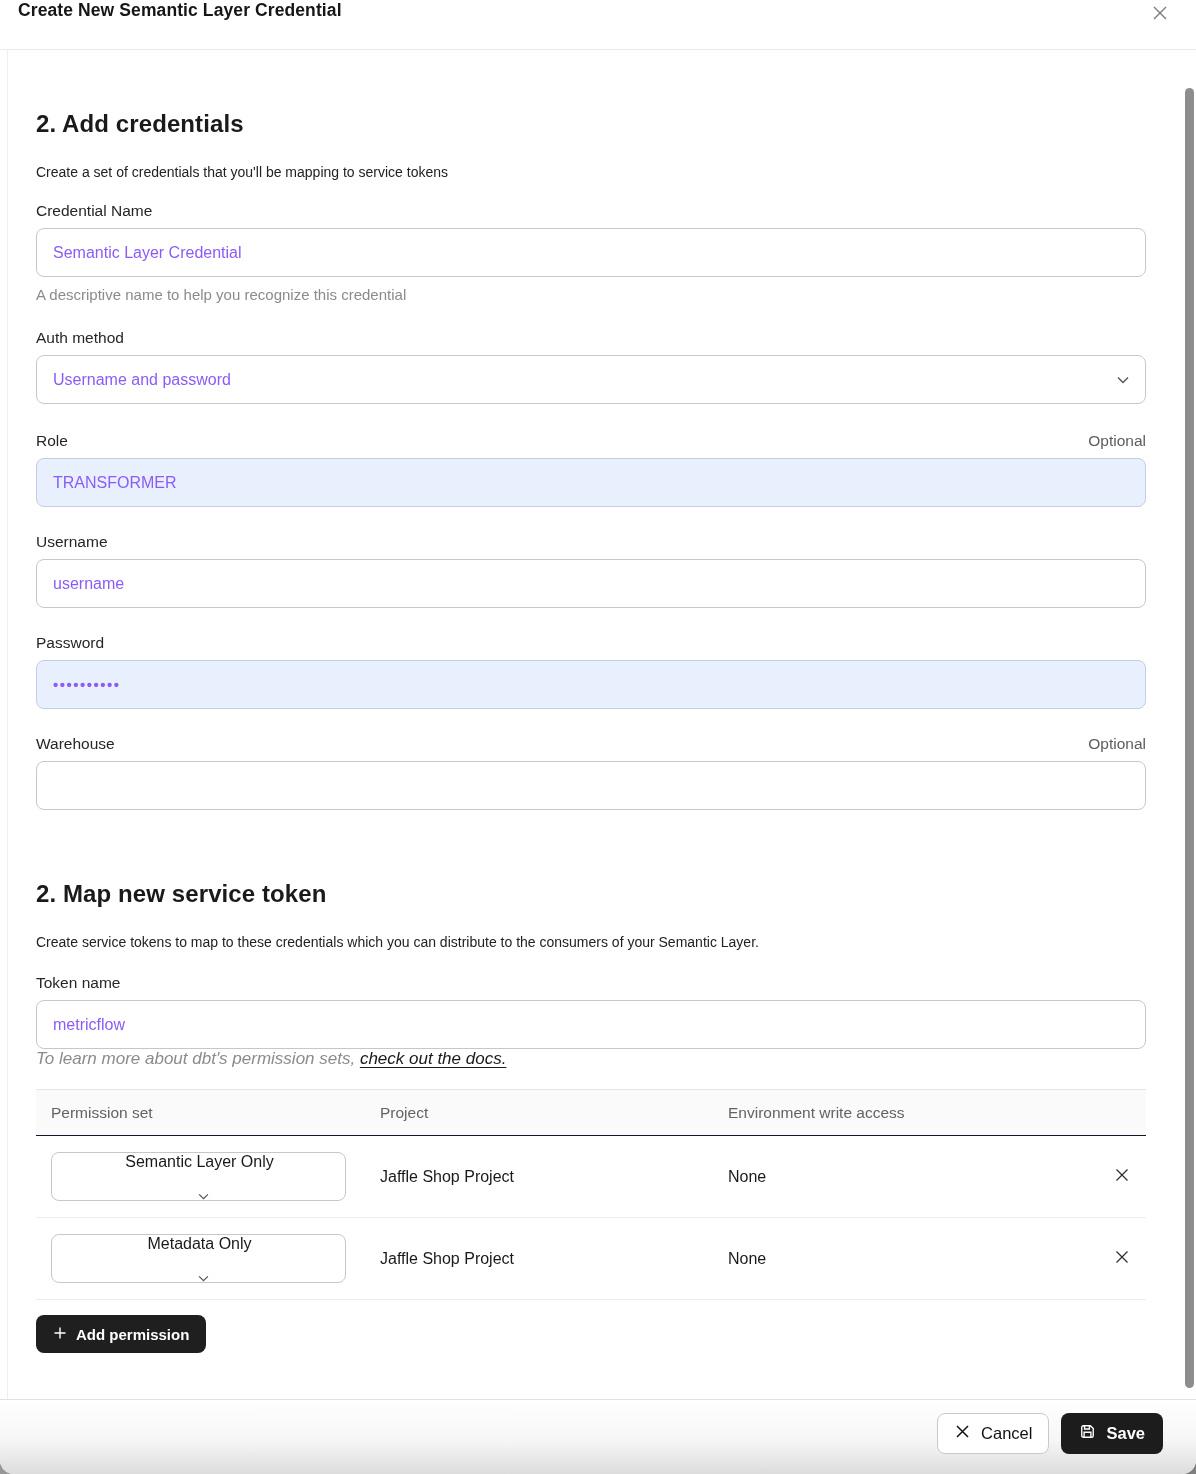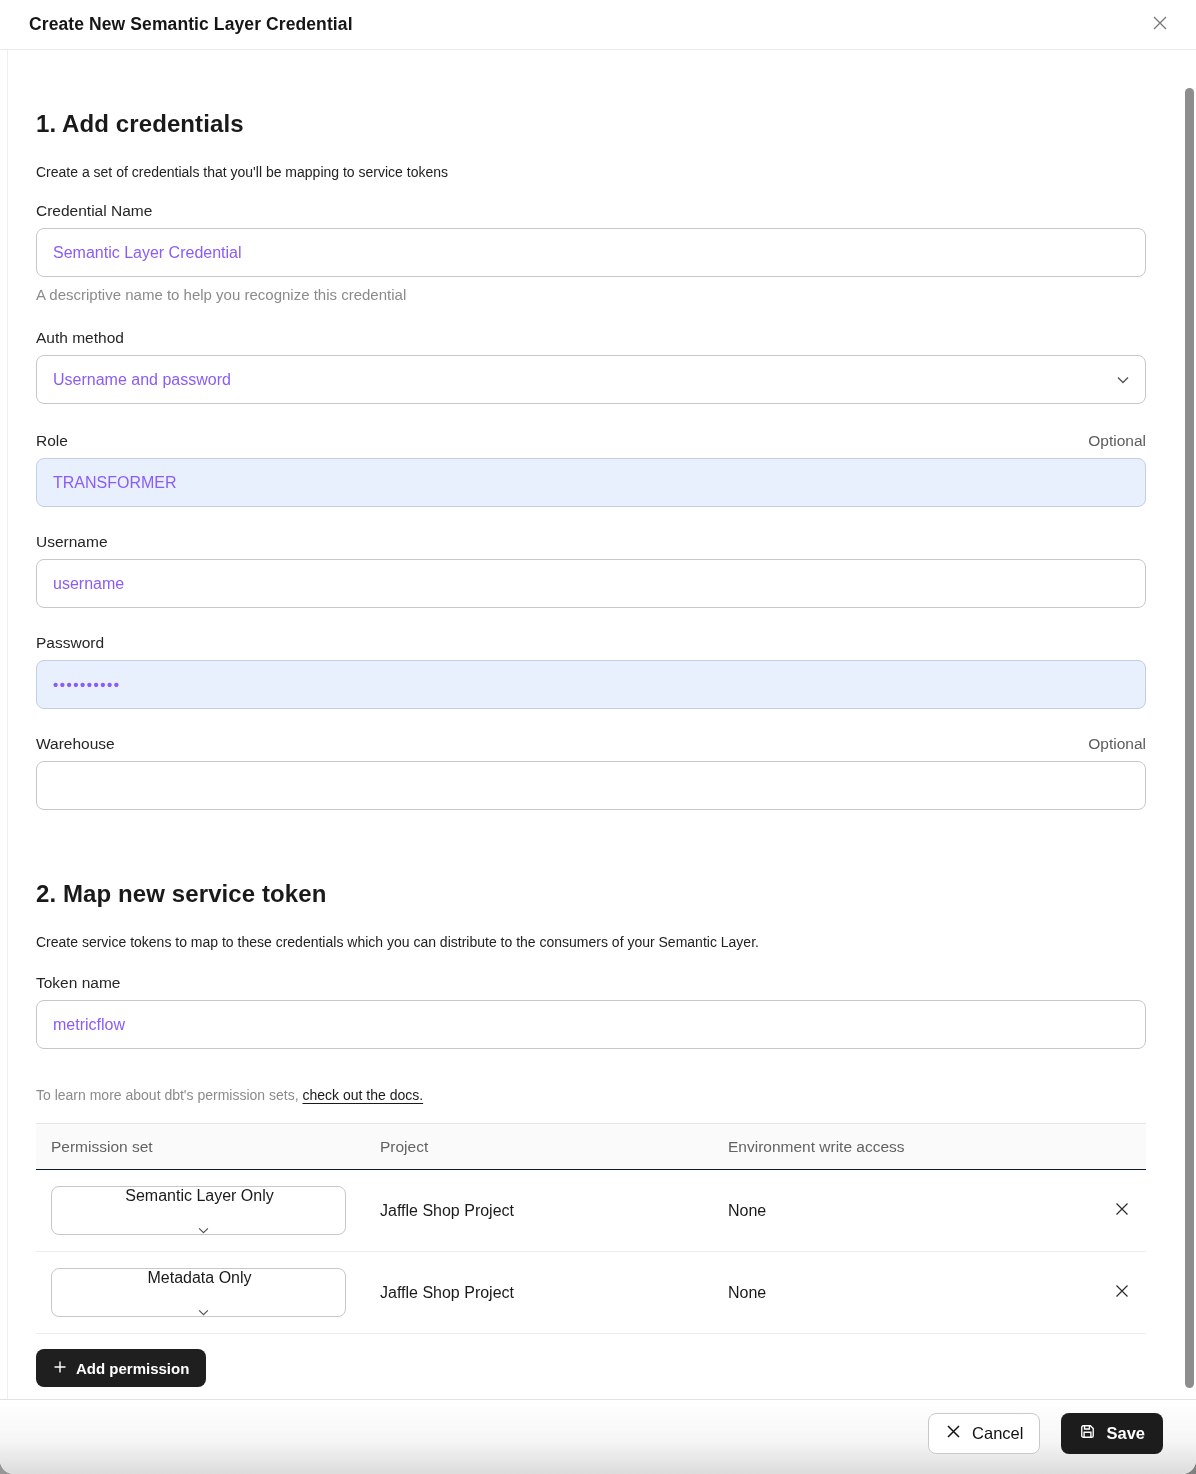--- a/index.html
+++ b/index.html
@@ -12,22 +12,22 @@
     width: 1196px; height: 1474px;
     background: #ffffff;
     border-radius: 0 0 14px 14px;
     display: flex; flex-direction: column;
     overflow: hidden;
     position: relative;
   }
   
   .modal-header {
     height: 50px; flex: 0 0 50px;
-    display: flex; align-items: center; justify-content: space-between;
-    padding: 0 22px 0 29px;
+    display: flex; justify-content: space-between;
+    padding: 0 22px 0 18px;
     border-bottom: 1px solid #e9e9e9;
     background: #fff;
   }
   .modal-title { font-size: 17.5px; font-weight: 700; color: #161616; letter-spacing: .1px; }
   .close-btn {
     width: 28px; height: 28px; border: none; background: transparent;
     display: flex; align-items: center; justify-content: center; cursor: pointer;
   }
   
   .modal-body {
@@ -54,21 +54,21 @@
   }
   .text-input.autofill { background: #e8f0fe; border-color: #c3cde4; }
   .text-input.password { letter-spacing: 1.5px; font-size: 15px; font-weight: 700; }
   .helper-text { font-size: 15px; color: #8b8b8b; margin-top: 9px; }
   .select-box {
     display: flex; align-items: center; justify-content: space-between;
     cursor: pointer; user-select: none;
   }
   .chev { flex: 0 0 auto; margin-left: 8px; display: flex; align-items: center; }
   
-  .docs-line { margin-top: 38px; font-size: 14px; color: #8b8b8b; }
+  .docs-line { font-size: 17px; color: #8b8b8b; font-style: italic; }
   .docs-link { color: #1a1a1a; font-weight: 500; text-decoration: underline; text-underline-offset: 3px; cursor: pointer; }
   
   .perm-table { margin-top: 20px; border-top: 1px solid #e6e6e6; }
   .perm-head {
     display: grid; grid-template-columns: 329px 348px 1fr 48px;
     align-items: center; height: 46px; padding-left: 15px;
     background: #fafafa; border-bottom: 1px solid #0f172a;
   }
   .perm-head .col-label { font-size: 15.5px; color: #636363; }
   .perm-row {
@@ -95,21 +95,21 @@
     display: inline-flex; align-items: center; gap: 9px;
     padding: 2px 17px; font-size: 15px; font-weight: 600; cursor: pointer;
     font-family: "Liberation Sans", "DejaVu Sans", sans-serif;
   }
   
   .modal-footer {
     flex: 0 0 75px; height: 75px;
     border-top: 1px solid #e2e2e2;
     background: linear-gradient(180deg, #ffffff 0%, #f6f6f6 55%, #dcdcdc 100%);
     display: flex; align-items: center; justify-content: flex-end;
-    gap: 21px; padding: 0 33px 8px 0;
+    gap: 12px; padding: 0 33px 8px 0;
   }
   .cancel-btn {
     height: 41px; background: #fff; border: 1px solid #c9c9c9; border-radius: 8px;
     display: inline-flex; align-items: center; gap: 10px; padding: 0 16px;
     font-size: 16.5px; font-weight: 500; color: #121212; cursor: pointer;
     font-family: "Liberation Sans", "DejaVu Sans", sans-serif;
   }
   .save-btn {
     height: 41px; background: #1c1c1c; border: none; border-radius: 8px;
     display: inline-flex; align-items: center; gap: 10px; padding: 0 18px;
@@ -135,21 +135,21 @@
       <span>
         <svg width="22" height="22" viewBox="0 0 22 22">
             <path d="M5 5 L17 17 M17 5 L5 17" stroke="#7a7a7a" stroke-width="1.4" fill="none"></path>
           </svg>
       </span>
     </button>
   </div>
 
   <div class="modal-body">
 
-    <div class="section-heading">1. Add credentials</div>
+    <div class="section-heading">2. Add credentials</div>
     <div class="section-desc">Create a set of credentials that you'll be mapping to service tokens</div>
 
     
     <div class="field-label-row mt-label" style="margin-top:22px;">
       <span class="field-label">Credential Name</span>
     </div>
     <input class="text-input" type="text" value="Semantic Layer Credential" style="">
     <div class="helper-text">A descriptive name to help you recognize this credential</div>
 
     

